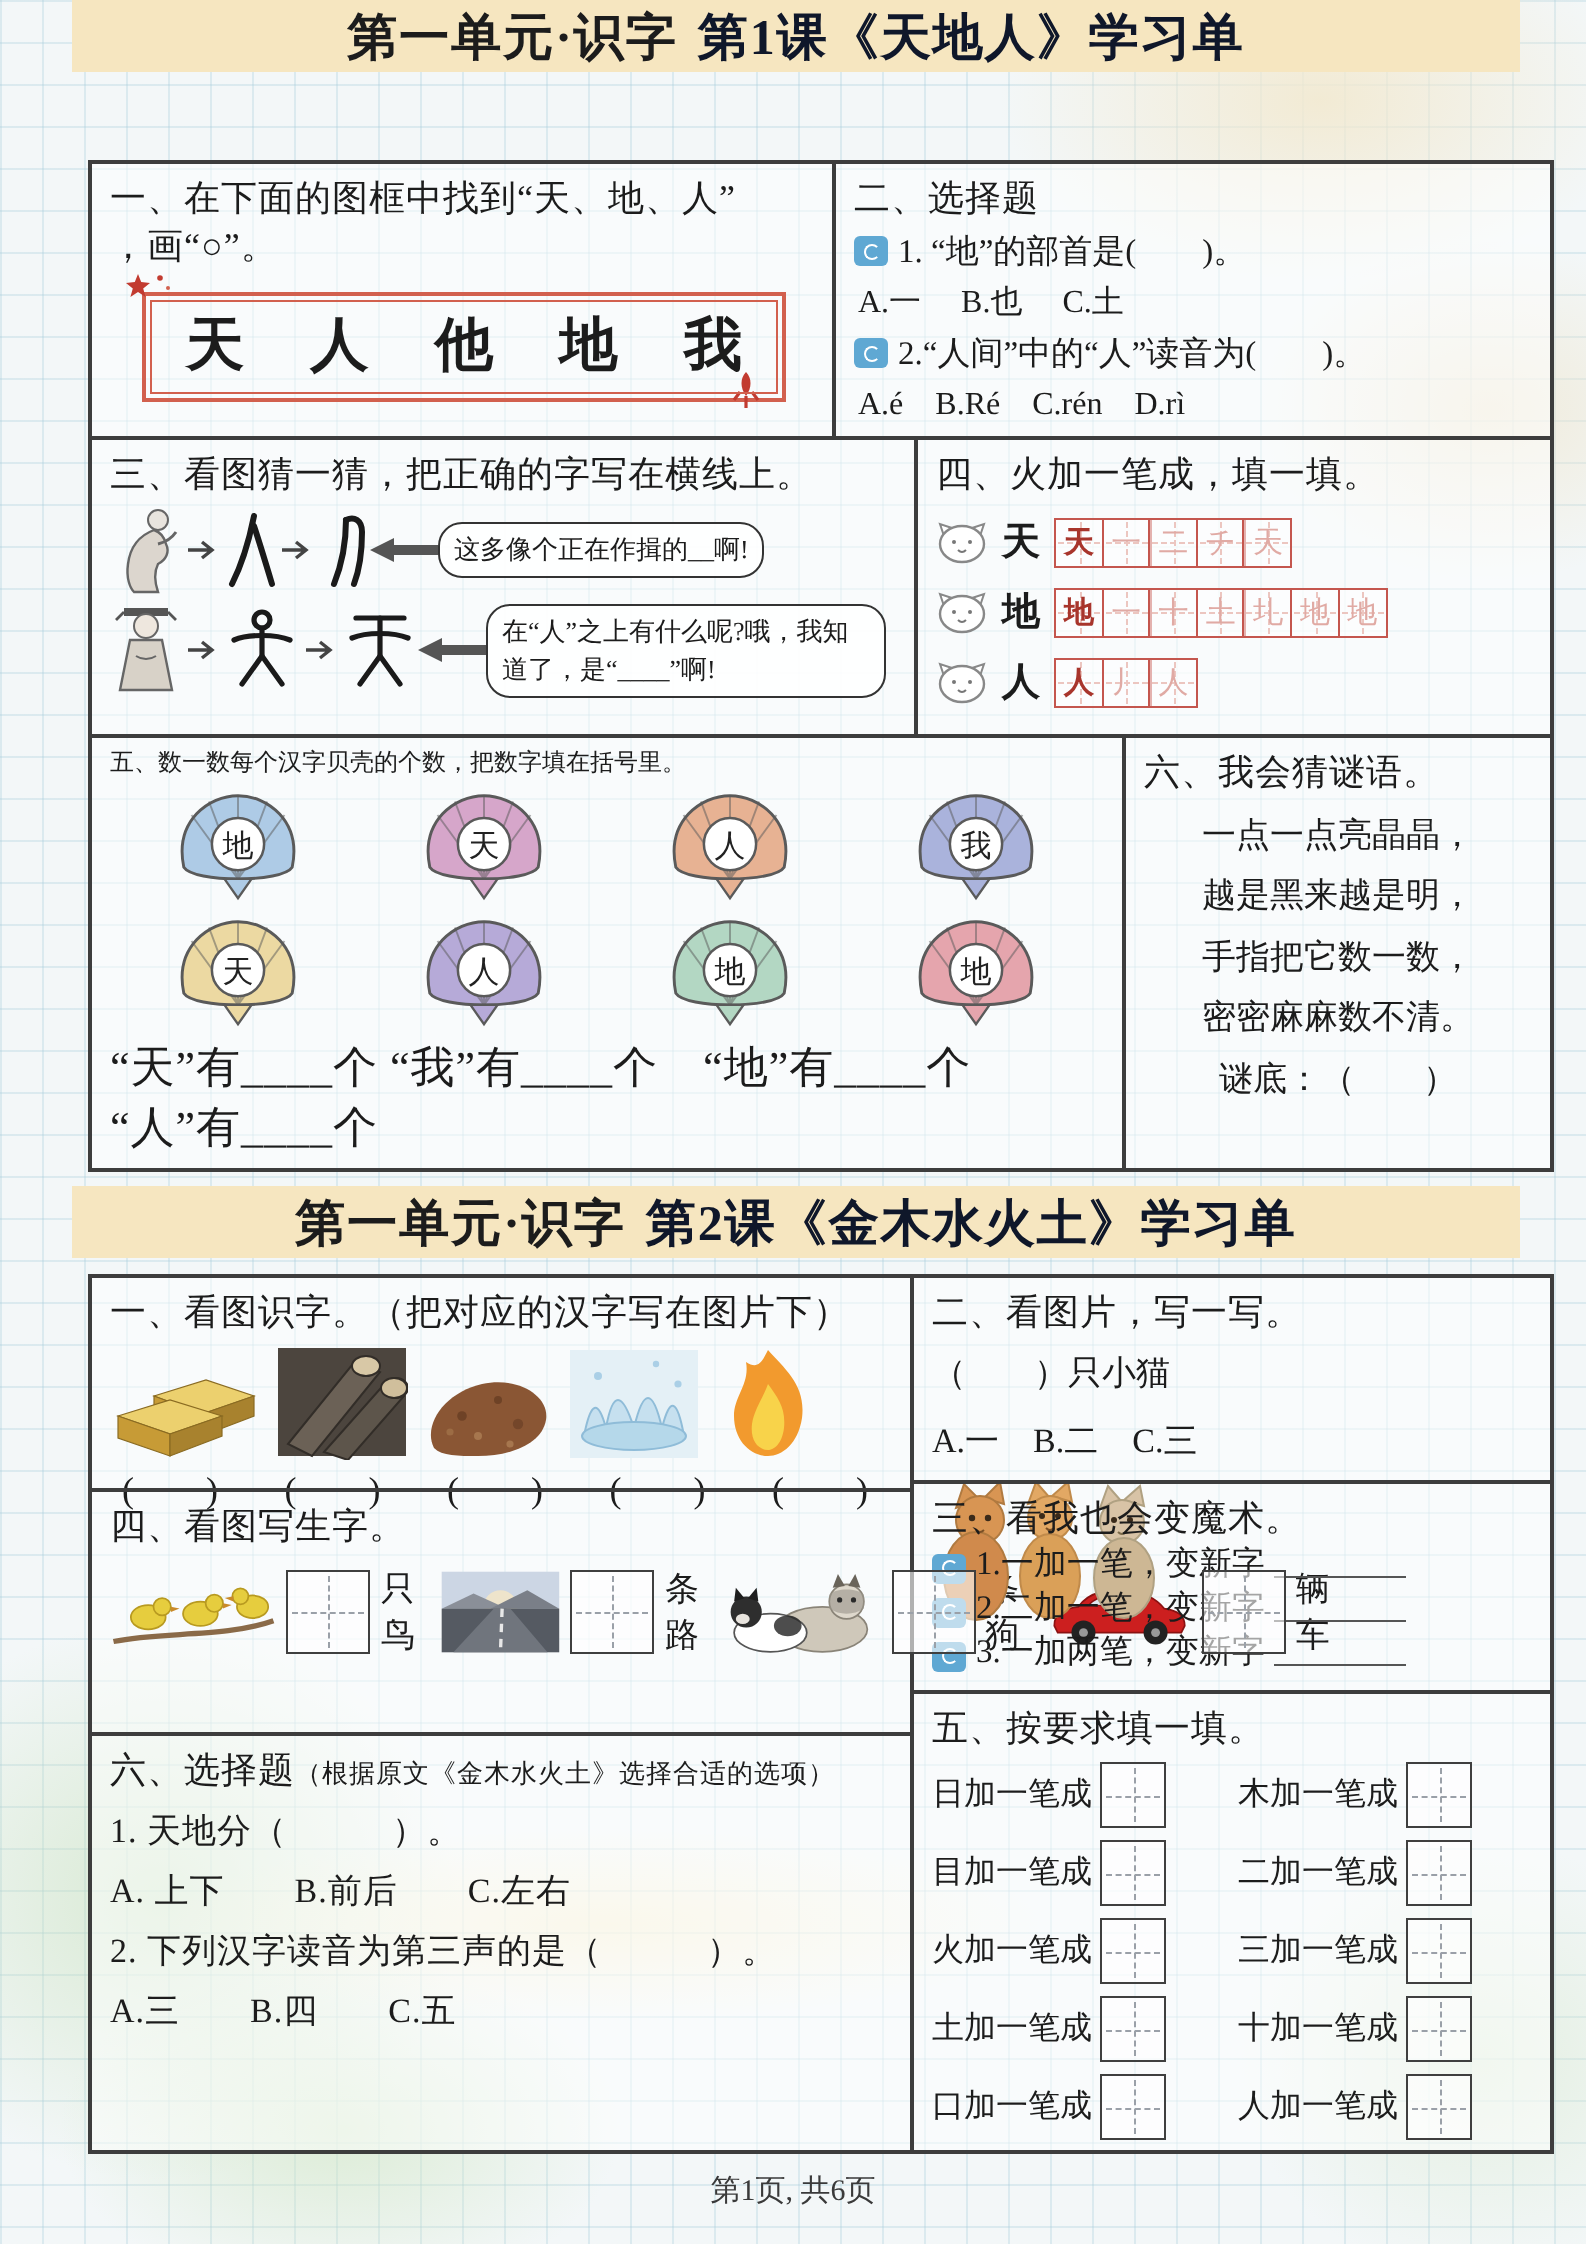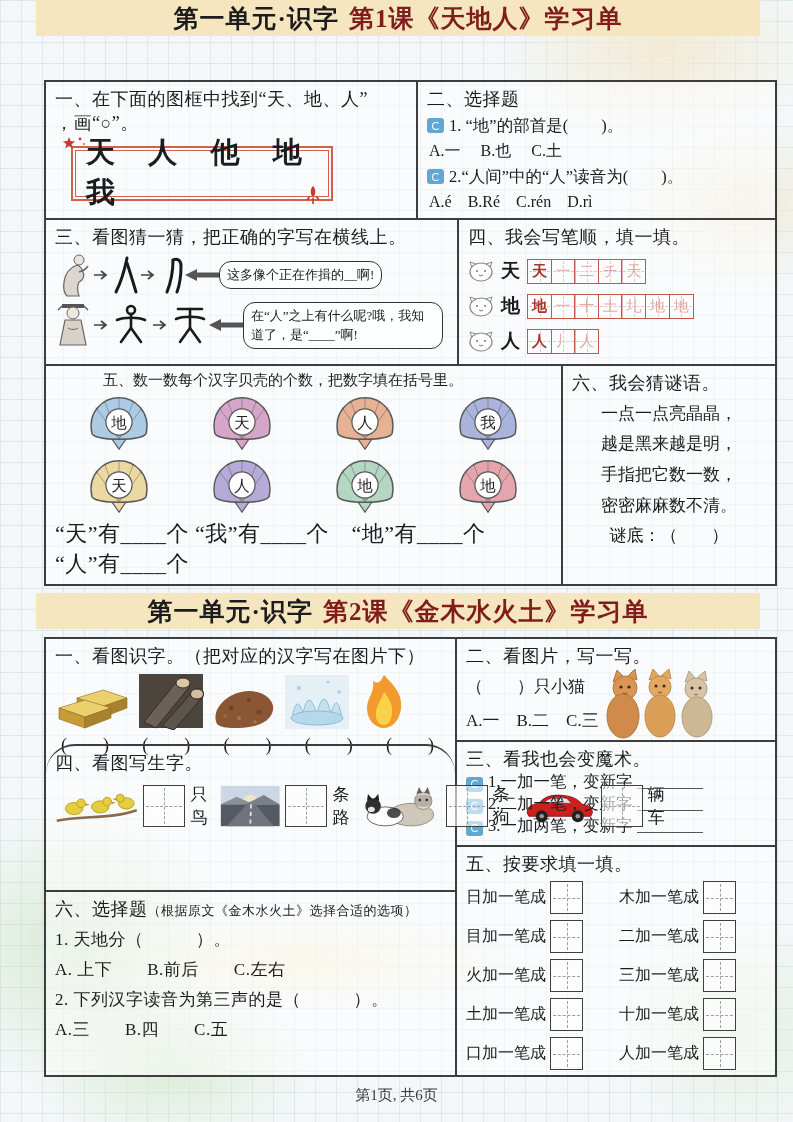--- a/index.html
+++ b/index.html
@@ -11,41 +11,41 @@
       linear-gradient(rgba(168,205,220,.32) 1px, transparent 1px),
       linear-gradient(90deg, rgba(168,205,220,.32) 1px, transparent 1px);
     background-size: 21px 21px;
     font-family: "Liberation Serif","DejaVu Serif",serif;
     color:#1c1c1c;
   }
   .blob { position:absolute; border-radius:50%; pointer-events:none; z-index:0; }
   .tbar { position:absolute; left:36px; width:724px; height:36px; background:#f6e6c0;
     display:flex; align-items:center; justify-content:center; gap:10px;
     font-size:25px; font-weight:bold; letter-spacing:1px; z-index:2; }
-  .tbar .red { color:#7f1d1d; }
+  .tbar .red { color:#0f172a; }
   .box { position:absolute; left:44px; width:733px; border:2.5px solid #3d3d3d;
     background:rgba(255,255,255,.5); z-index:1; display:flex; }
   #box1 { top:80px; height:506px; flex-direction:column; }
   #box2 { top:637px; height:440px; flex-direction:row; }
   .row { display:flex; }
   .cell { padding:5px 9px; }
   .h  { font-size:18px; line-height:1.35; letter-spacing:.5px; }
-  .h2 { font-size:15px; line-height:1.3;margin-left:48px; }
+  .h2 { font-size:12px; line-height:1.3; }
   
   #rowA { height:148px; }
   #rowB { height:170px; border-top:2.5px solid #3d3d3d; }
   #rowC { flex:1; border-top:2.5px solid #3d3d3d; }
   #cA1 { width:372px; border-right:2.5px solid #3d3d3d; }
   #cA2 { flex:1; }
   #cB1 { width:413px; border-right:2.5px solid #3d3d3d; }
   #cB2 { flex:1; }
   #cC1 { width:517px; border-right:2.5px solid #3d3d3d; }
   #cC2 { flex:1; }
   
-  .char-frame { position:relative; margin:10px 0 0 16px; width:262px; height:55px;
+  .char-frame { position:relative; margin:10px 0 0 16px; width:322px; height:55px;
     border:2px solid #d2604e; display:flex; align-items:center; justify-content:center; }
   .char-frame::after { content:""; position:absolute; inset:2px; border:1px solid #d2604e; }
   .char-frame .chars { font-size:29px; font-weight:bold; letter-spacing:13px; padding-left:13px; z-index:1; }
   .frame-stars { position:absolute; top:-13px; left:-12px; }
   .frame-rocket { position:absolute; bottom:-6px; right:10px; }
   
   .q-row { display:flex; align-items:flex-start; gap:5px; margin-top:3px; font-size:16.5px; line-height:1.5; }
   .blue-ic { flex:0 0 auto; width:17px; height:15px; margin-top:4px; background:#5fa8d3; border-radius:3px;
     display:flex; align-items:center; justify-content:center; }
   .blue-ic i { display:block; width:8px; height:8px; border:1.8px solid #fff; border-radius:50%;
@@ -70,36 +70,36 @@
   
   .shell-grid { display:grid; grid-template-columns:repeat(4,1fr); justify-items:center;
     row-gap:3px; margin-top:3px; padding:0 2px; }
   .ans-line { font-size:22px; margin-top:3px; letter-spacing:.5px; }
   
   .riddle { text-align:center; font-size:17px; line-height:1.8; margin-top:4px; }
   
   #colL { width:411px; border-right:2.5px solid #3d3d3d; display:flex; flex-direction:column; }
   #colR { flex:1; display:flex; flex-direction:column; }
   #secL1 { height:105px; }
-  #secL4 { height:146px; border-top:2.5px solid #3d3d3d;border-radius:29px; }
+  #secL4 { height:122px; border-top:2.5px solid #3d3d3d; }
   #secL6 { flex:1; border-top:2.5px solid #3d3d3d; }
   #secR2 { height:101px; }
   #secR3 { height:109px; border-top:2.5px solid #3d3d3d; }
   #secR5 { flex:1; border-top:2.5px solid #3d3d3d; }
   .img-row { display:flex; align-items:flex-end; gap:5px; margin-top:4px; height:58px; }
   .blank-row { display:flex; justify-content:space-between; padding:0 12px 0 6px; margin-top:3px; font-size:18px; }
   .w-grid { display:grid; grid-template-columns:1fr 1fr 1fr 1fr; row-gap:24px; margin-top:6px; }
   .w-item { display:flex; align-items:center; gap:5px; font-size:17px; }
   .tz { position:relative; width:42px; height:42px; border:1.8px solid #3f3f3f; background:rgba(255,255,255,.6); flex:0 0 auto; }
   .tz::before { content:""; position:absolute; left:2px; right:2px; top:50%; border-top:1.3px dashed #9aa0a8; }
   .tz::after  { content:""; position:absolute; top:2px; bottom:2px; left:50%; border-left:1.3px dashed #9aa0a8; }
   .tz-s { width:33px; height:33px; }
   .choice-line { font-size:17px; margin-top:7px; letter-spacing:.5px; }
   .note { font-size:13px; font-weight:normal;margin-top:43px; }
-  .r2-flex { display:flex; gap:2px; align-items:flex-start; }
+  .r2-flex { display:flex; gap:2px; align-items:flex-start;flex-direction:column; }
   .r2-left { font-size:17px; line-height:2.0; padding-top:2px; white-space:nowrap; }
   .magic-row { display:flex; align-items:center; gap:5px; margin-top:0; font-size:16.5px; }
   .blank-line { display:inline-block; width:66px; border-bottom:1.5px solid #555; height:14px; }
   .f-grid { display:grid; grid-template-columns:1fr 1fr; column-gap:6px; row-gap:6px; margin-top:5px; }
   .f-item { display:flex; align-items:center; gap:4px; font-size:16px; white-space:nowrap; }
   .footer { position:absolute; top:1086px; left:0; width:100%; text-align:center;
     font-size:15px; color:#3a3a3a; z-index:2; }
 </style>
 </head>
 <body>
@@ -217,21 +217,21 @@
             </svg>
           </span>
           <svg width="34" height="14" viewBox="0 0 34 14">
               <path d="M0,7 L12,1 L12,4.5 L34,4.5 L34,9.5 L12,9.5 L12,13 Z" fill="#555"></path>
             </svg>
           <span class="bubble">在“人”之上有什么呢?哦，我知道了，是“____”啊!</span>
         </div>
       </div>
 
       <div class="cell" id="cB2">
-        <div class="h">四、我会写笔顺，填一填。</div>
+        <div class="h">四、火加一笔成，填一填。</div>
         <div class="so-row">
           <svg width="26" height="22" viewBox="0 0 26 22">
             <path d="M4,8 L2,2 L8,4 Z M22,8 L24,2 L18,4 Z" fill="#fff" stroke="#888"></path>
             <ellipse cx="13" cy="12" rx="11" ry="9" fill="#fff" stroke="#888" stroke-width="1.2"></ellipse>
             <circle cx="9" cy="11" r="1" fill="#777"></circle>
               <circle cx="17" cy="11" r="1" fill="#777"></circle>
             <path d="M11,15 Q13,17 15,15" stroke="#777" fill="none"></path>
           </svg>
           <span class="so-char">天</span>
           <span class="so-cells">

